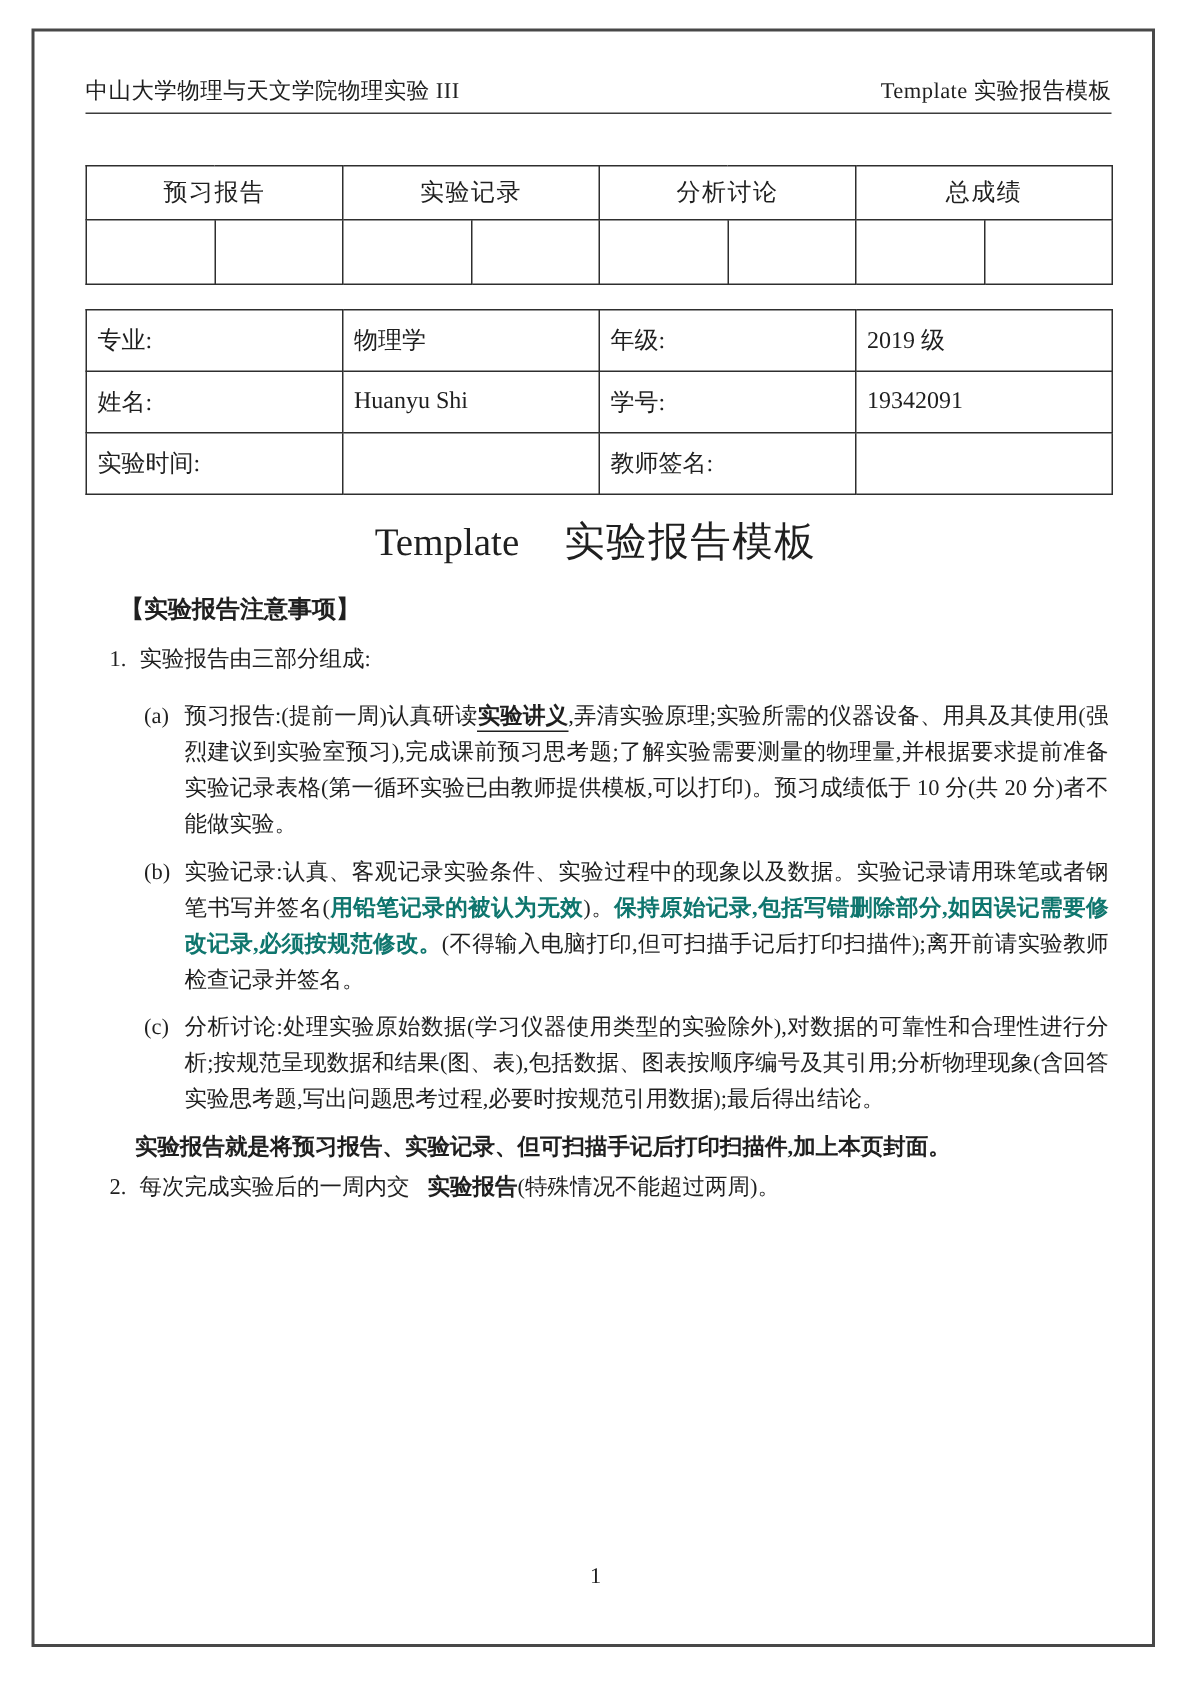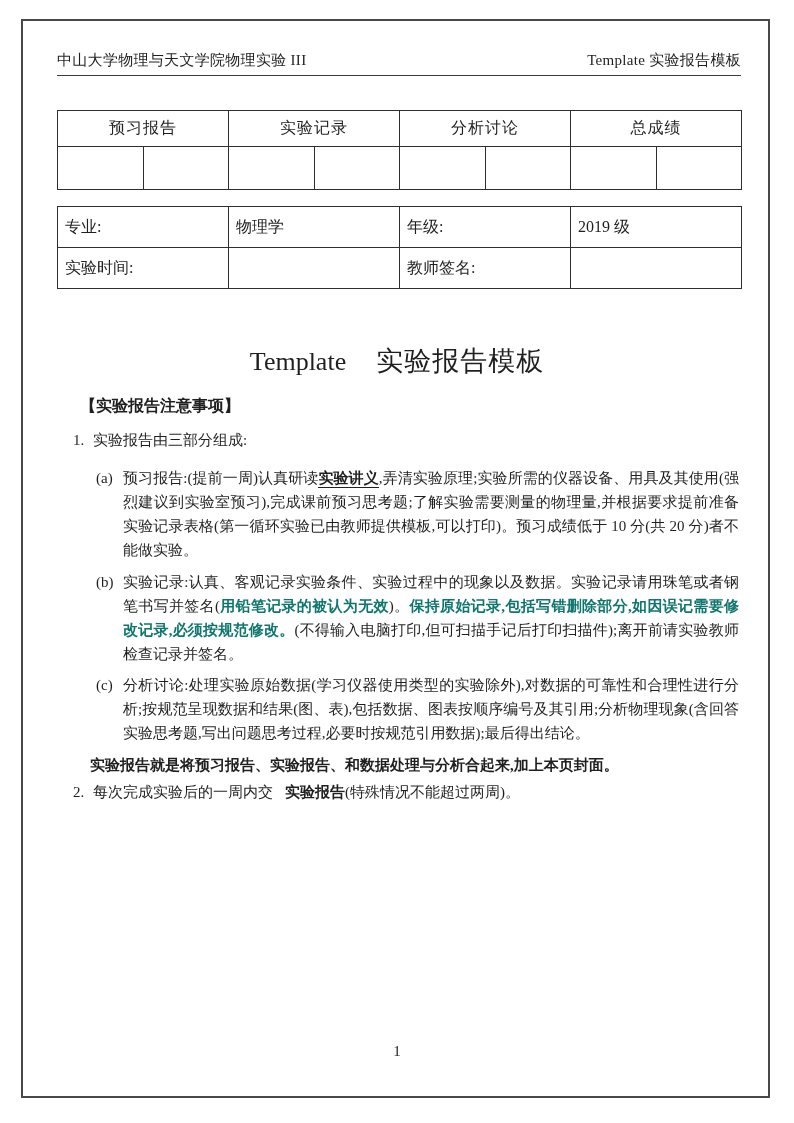--- a/index.html
+++ b/index.html
@@ -165,20 +165,26 @@
         <col style="width:171px">
     </colgroup>
     <tbody>
         <tr>
       <td>专业:</td>
       <td>物理学</td>
       <td>年级:</td>
       <td>2019 级</td>
     </tr>
     <tr>
+      <td>姓名:</td>
+      <td>Huanyu Shi</td>
+      <td>学号:</td>
+      <td>19342091</td>
+    </tr>
+    <tr>
       <td>实验时间:</td>
       <td></td>
       <td>教师签名:</td>
       <td></td>
     </tr>
   </tbody>
     </table>
 
   <div class="title">
     <span class="latin">Template</span><span class="zh">实验报告模板</span>
@@ -195,21 +201,21 @@
   </div>
 
   <div class="para" style="top:570px;">
     <span class="plabel">(b)</span><span>实验记录:认真、客观记录实验条件、实验过程中的现象以及数据。实验记录请用珠笔或者钢笔书写并签名(</span><span class="red">用铅笔记录的被认为无效</span><span>)。</span><span class="red">保持原始记录,包括写错删除部分,如因误记需要修改记录,必须按规范修改。</span><span>(不得输入电脑打印,但可扫描手记后打印扫描件);离开前请实验教师检查记录并签名。</span>
   </div>
 
   <div class="para" style="top:673px;">
     <span class="plabel">(c)</span><span>分析讨论:处理实验原始数据(学习仪器使用类型的实验除外),对数据的可靠性和合理性进行分析;按规范呈现数据和结果(图、表),包括数据、图表按顺序编号及其引用;分析物理现象(含回答实验思考题,写出问题思考过程,必要时按规范引用数据);最后得出结论。</span>
   </div>
 
-  <div class="summary">实验报告就是将预习报告、实验报告、和数据处理与分析合起来,加上本页封面。</div>
+  <div class="summary">实验报告就是将预习报告、实验记录、但可扫描手记后打印扫描件,加上本页封面。</div>
 
   <div class="line-item" style="left:73px; top:780px;">
     <span class="num">2.</span><span>每次完成实验后的一周内交</span><span class="bold">实验报告</span><span>(特殊情况不能超过两周)。</span>
   </div>
 
 
   <div class="pagenum">1</div>
 </div>
 
 </body></html>

